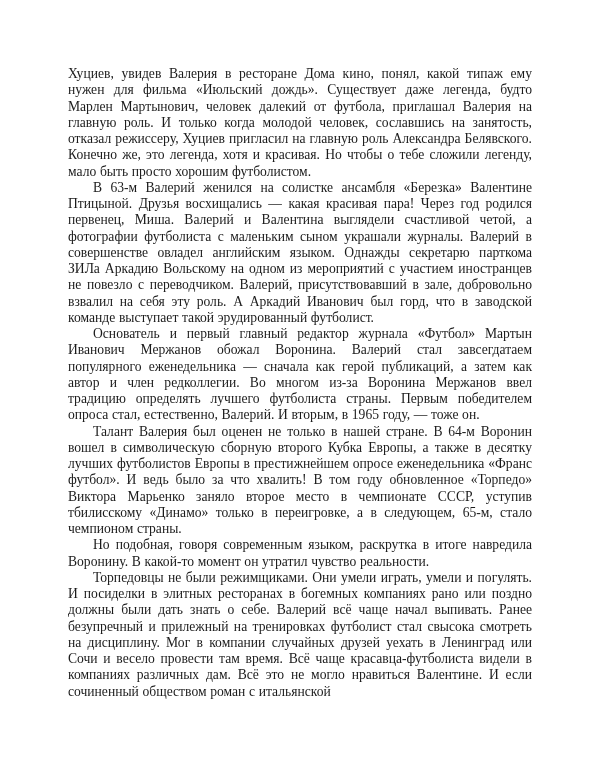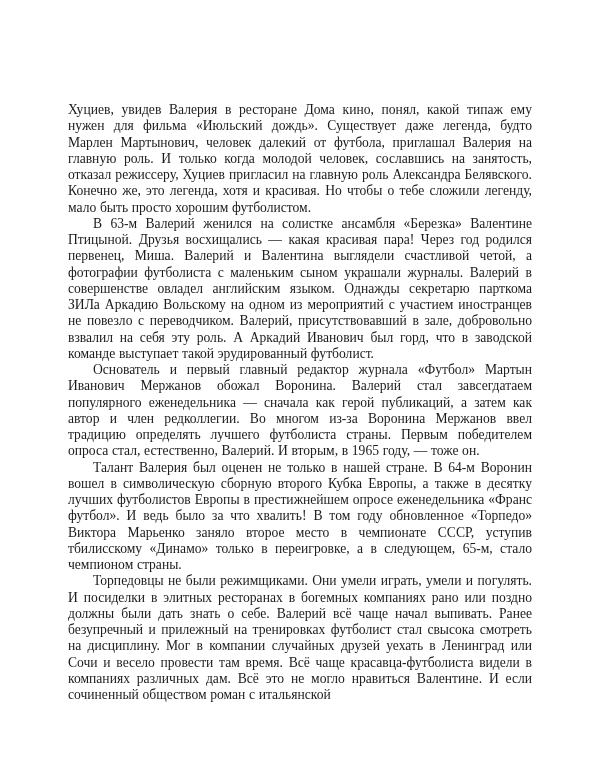--- a/index.html
+++ b/index.html
@@ -33,27 +33,27 @@
     text-align: justify;
   }
   .page-text p {
     margin: 0;
     padding: 0;
     text-indent: 25px;
     word-spacing: 0.02em;
   }
   .page-text p.continuation {
     text-indent: 0;
-    margin-top: 36px;
   }
 </style>
 </head>
 <body>
 
 <div class="book-page">
   <div class="page-text">
     <p class="continuation">Хуциев, увидев Валерия в ресторане Дома кино, понял, какой типаж ему нужен для фильма «Июльский дождь». Существует даже легенда, будто Марлен Мартынович, человек далекий от футбола, приглашал Валерия на главную роль. И только когда молодой человек, сославшись на занятость, отказал режиссеру, Хуциев пригласил на главную роль Александра Белявского. Конечно же, это легенда, хотя и красивая. Но чтобы о тебе сложили легенду, мало быть просто хорошим футболистом.</p>
     <p>В 63-м Валерий женился на солистке ансамбля «Березка» Валентине Птицыной. Друзья восхищались — какая красивая пара! Через год родился первенец, Миша. Валерий и Валентина выглядели счастливой четой, а фотографии футболиста с маленьким сыном украшали журналы. Валерий в совершенстве овладел английским языком. Однажды секретарю парткома ЗИЛа Аркадию Вольскому на одном из мероприятий с участием иностранцев не повезло с переводчиком. Валерий, присутствовавший в зале, добровольно взвалил на себя эту роль. А Аркадий Иванович был горд, что в заводской команде выступает такой эрудированный футболист.</p>
     <p>Основатель и первый главный редактор журнала «Футбол» Мартын Иванович Мержанов обожал Воронина. Валерий стал завсегдатаем популярного еженедельника — сначала как герой публикаций, а затем как автор и член редколлегии. Во многом из-за Воронина Мержанов ввел традицию определять лучшего футболиста страны. Первым победителем опроса стал, естественно, Валерий. И вторым, в 1965 году, — тоже он.</p>
     <p>Талант Валерия был оценен не только в нашей стране. В 64-м Воронин вошел в символическую сборную второго Кубка Европы, а также в десятку лучших футболистов Европы в престижнейшем опросе еженедельника «Франс футбол». И ведь было за что хвалить! В том году обновленное «Торпедо» Виктора Марьенко заняло второе место в чемпионате СССР, уступив тбилисскому «Динамо» только в переигровке, а в следующем, 65-м, стало чемпионом страны.</p>
+    <p>Но подобная, говоря современным языком, раскрутка в итоге навредила Воронину. В какой-то момент он утратил чувство реальности.</p>
     <p>Торпедовцы не были режимщиками. Они умели играть, умели и погулять. И посиделки в элитных ресторанах в богемных компаниях рано или поздно должны были дать знать о себе. Валерий всё чаще начал выпивать. Ранее безупречный и прилежный на тренировках футболист стал свысока смотреть на дисциплину. Мог в компании случайных друзей уехать в Ленинград или Сочи и весело провести там время. Всё чаще красавца-футболиста видели в компаниях различных дам. Всё это не могло нравиться Валентине. И если сочиненный обществом роман с итальянской</p>
   </div>
 </div>
 
 </body></html>

